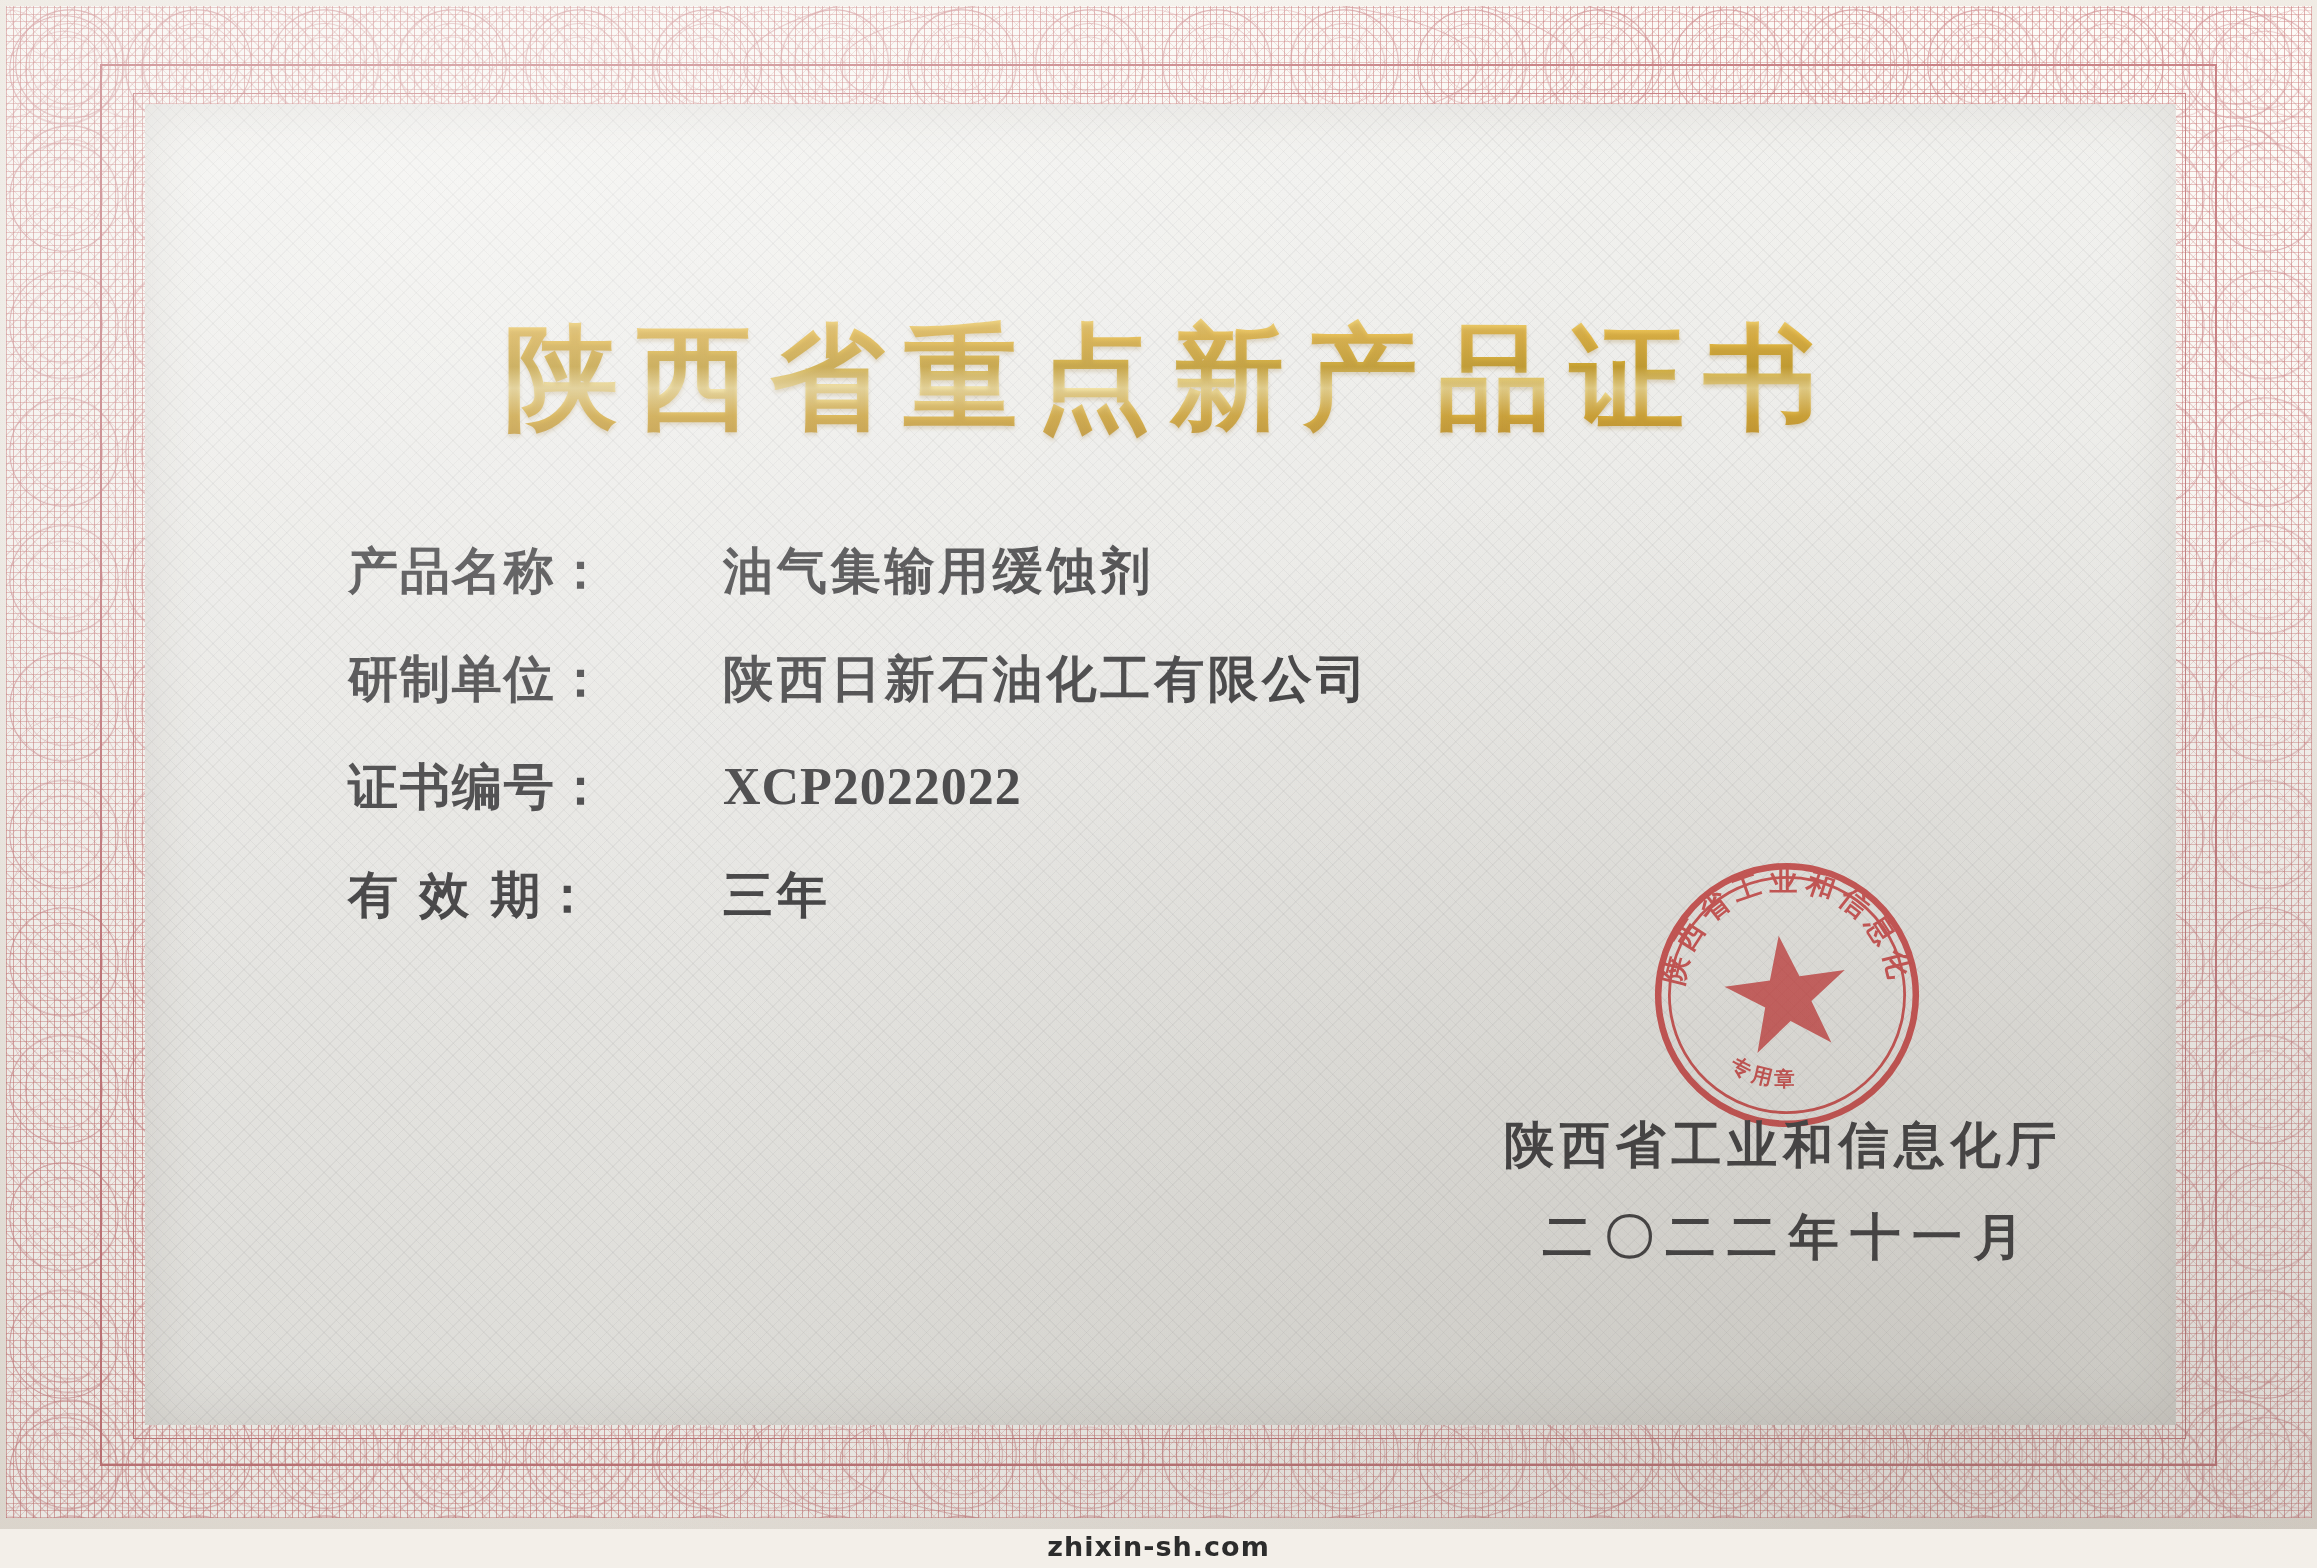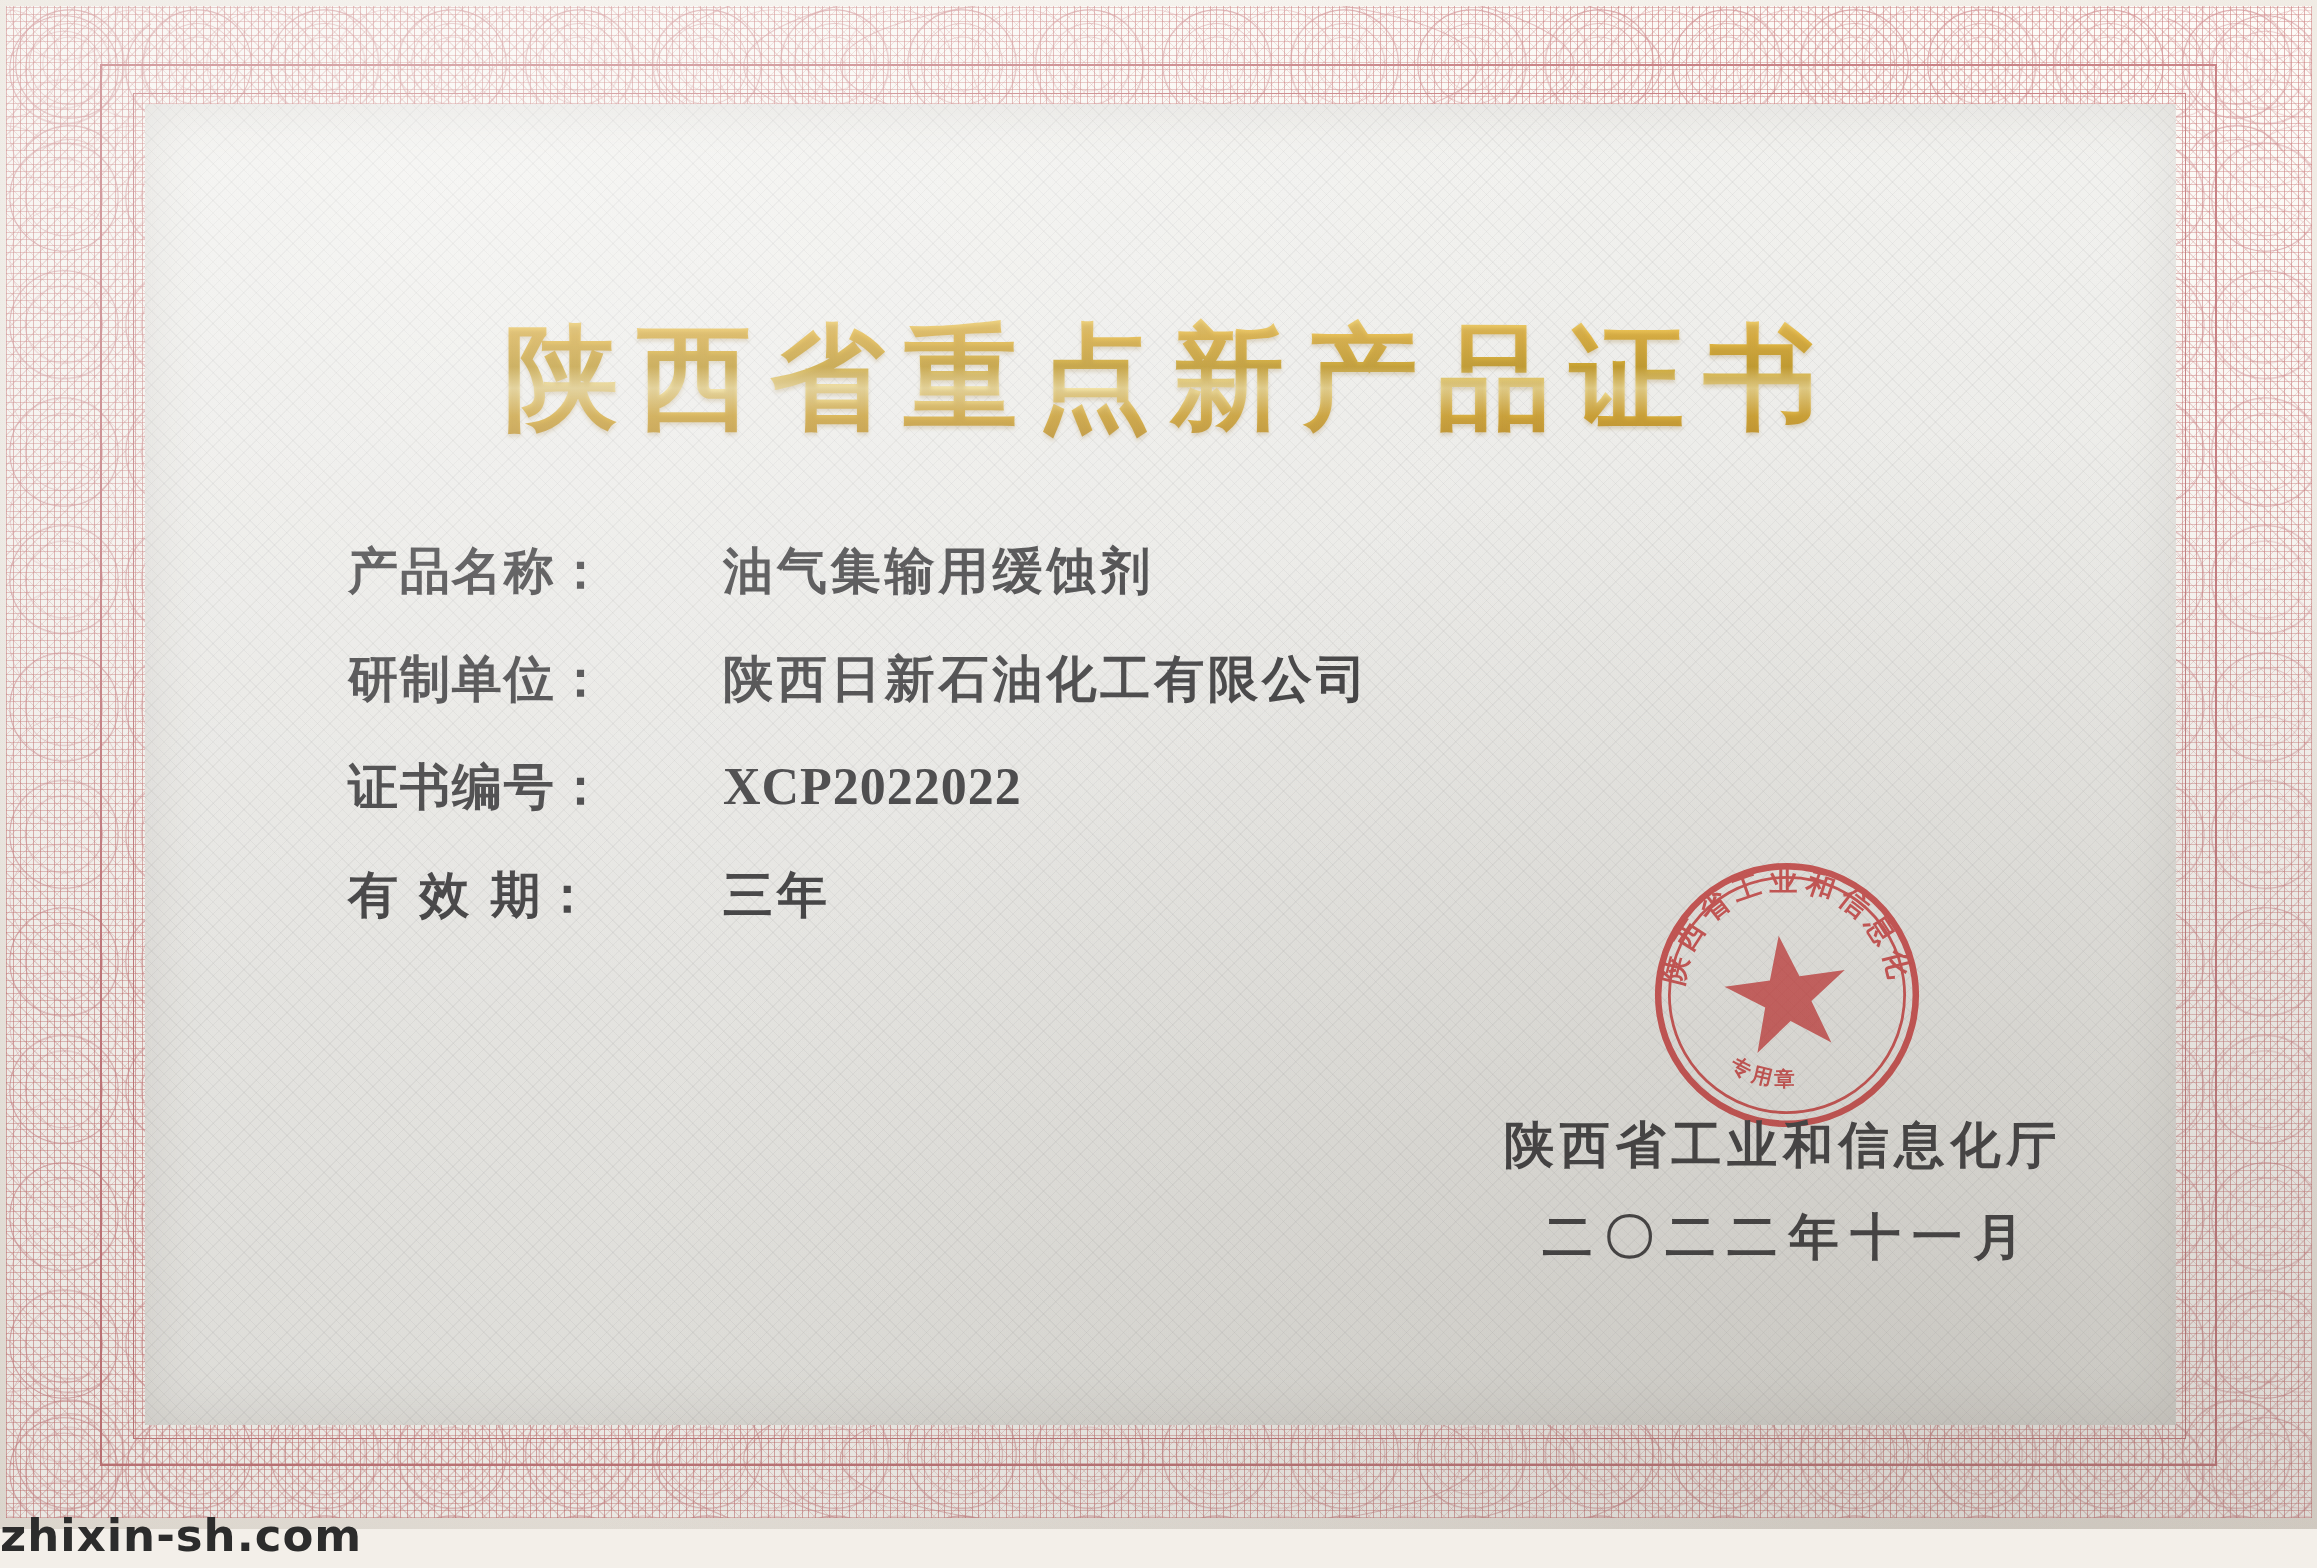--- a/index.html
+++ b/index.html
@@ -186,24 +186,24 @@
     height: 280px;
     opacity: 0.82;
     transform: rotate(-8deg);
   }
 
   .watermark {
     position: absolute;
     left: 0;
     bottom: 5.8px;
     width: 2317px;
-    text-align: left;
-    font-family: "DejaVu Sans", "Liberation Sans", sans-serif;
-    font-weight: bold;
-    font-size: 45px;
+    text-align: center;
+    font-family: "DejaVu Sans", "Liberation Sans", sans-serif;
+    font-weight: bold;
+    font-size: 27px;
     letter-spacing: 1px;
     color: #2c2c2c;
   }
 
   
   .shade {
     position: absolute;
     left: 0; top: 0; width: 2317px; height: 1529px;
     pointer-events: none;
     background:

